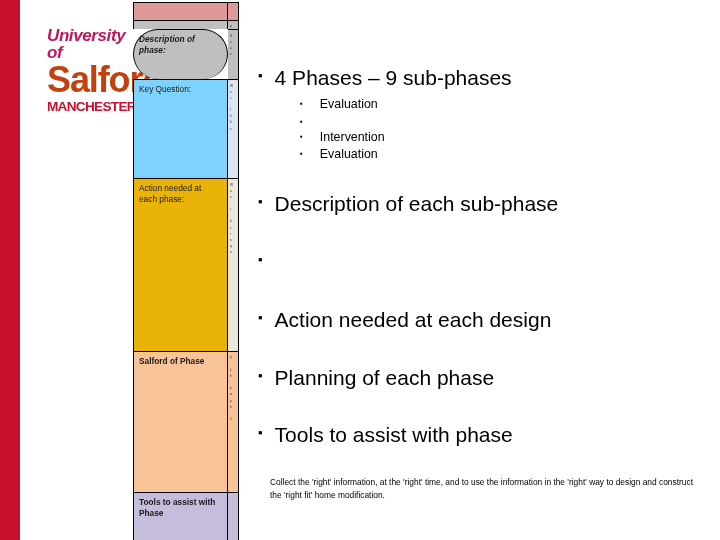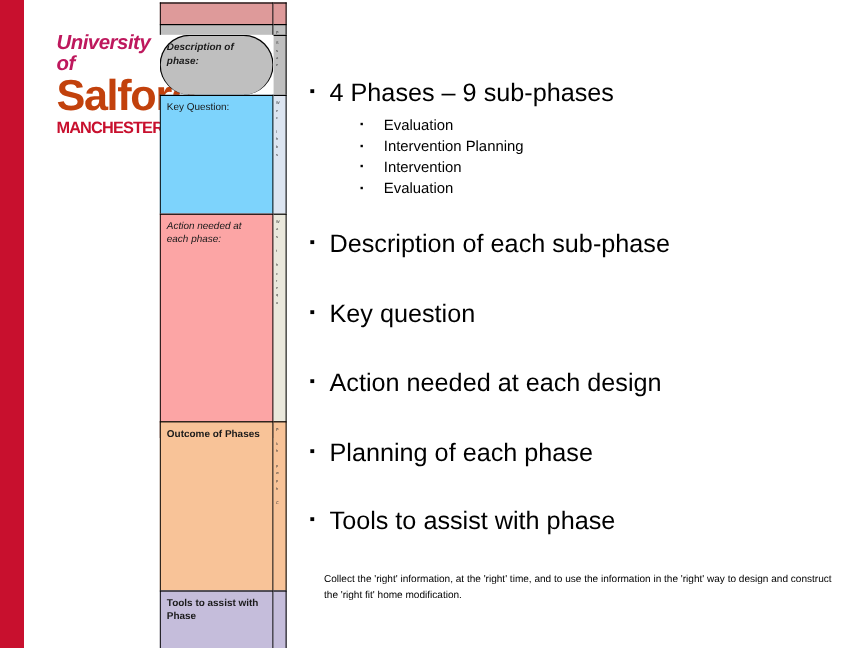--- a/index.html
+++ b/index.html
@@ -206,40 +206,40 @@
       <div class="tcol2" style="top: 79px; height: 99px; background: rgb(220, 229, 241);">
         <span class="mini">W
 e
 c
 
 I
 h
 b
 s</span>
       </div>
-      <div class="trow" style="top: 178px; height: 187px; background: #fca5a5; font-style: italic;">
+      <div class="trow" style="top: 178px; height: 187px; background: #eab308;">
         <span class="lbl">Action needed at
 each phase:</span>
       </div>
       <div class="tcol2" style="top: 178px; height: 173px; background: rgb(234, 232, 220);">
         <span class="mini">W
 a
 s
 
 t
 
 h
 c
 r
 e
 q
 o</span>
       </div>
       <div class="trow bold" style="top: 351px; height: 141px; background: rgb(248, 195, 152);">
-        <span class="lbl">Outcome of Phases</span>
+        <span class="lbl">Salford of Phase</span>
       </div>
       <div class="tcol2" style="top: 351px; height: 141px; background: rgb(248, 195, 152);">
         <span class="mini">P
 
 k
 h
 
 p
 w
 p
@@ -261,21 +261,20 @@
         <div class="bullet-l1" style="top: 66px; left: 0px;">
           <span class="mark">▪</span>
           <span>4 Phases – 9 sub-phases</span>
         </div>
         <div class="bullet-l1" style="top: 192px; left: 0px;">
           <span class="mark">▪</span>
           <span>Description of each sub-phase</span>
         </div>
         <div class="bullet-l1" style="top: 250px; left: 0px;">
           <span class="mark">▪</span>
-          <span>Key question</span>
         </div>
         <div class="bullet-l1" style="top: 308px; left: 0px;">
           <span class="mark">▪</span>
           <span>Action needed at each design</span>
         </div>
         <div class="bullet-l1" style="top: 366px; left: 0px;">
           <span class="mark">▪</span>
           <span>Planning of each phase</span>
         </div>
         <div class="bullet-l1" style="top: 423px; left: 0px;">
@@ -283,21 +282,20 @@
           <span>Tools to assist with phase</span>
         </div>
       </div>
     <div class="sub-list" id="sub-list" style="top: 96px;">
         <div class="bullet-l2">
           <span class="mark">▪</span>
           <span>Evaluation</span>
         </div>
         <div class="bullet-l2">
           <span class="mark">▪</span>
-          <span>Intervention Planning</span>
         </div>
         <div class="bullet-l2">
           <span class="mark">▪</span>
           <span>Intervention</span>
         </div>
         <div class="bullet-l2">
           <span class="mark">▪</span>
           <span>Evaluation</span>
         </div>
       </div>

